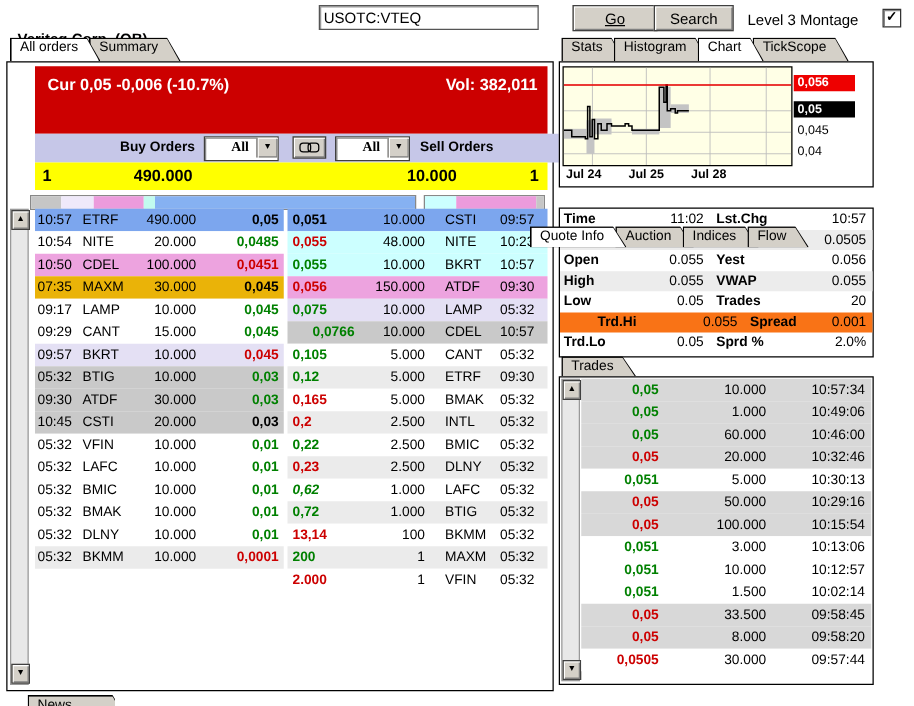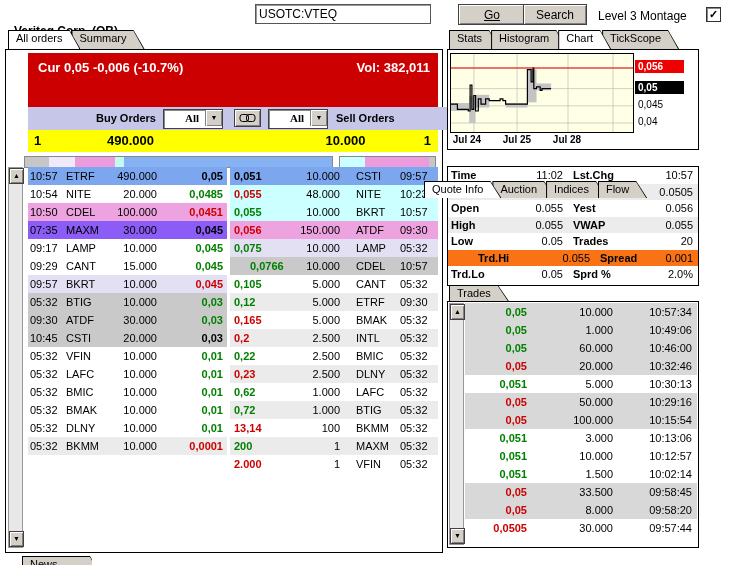--- a/index.html
+++ b/index.html
@@ -173,21 +173,21 @@
           <div class="bm">NITE</div>
           <div class="bs">20.000</div>
           <div class="bp" style="color: rgb(0, 128, 0);">0,0485</div>
         </div>
         <div class="brow" style="background: rgb(237, 163, 223);">
           <div class="bt">10:50</div>
           <div class="bm">CDEL</div>
           <div class="bs">100.000</div>
           <div class="bp" style="color: rgb(204, 0, 0);">0,0451</div>
         </div>
-        <div class="brow" style="background: #8b5cf6;">
+        <div class="brow" style="background: #eab308;">
           <div class="bt">07:35</div>
           <div class="bm">MAXM</div>
           <div class="bs">30.000</div>
           <div class="bp" style="color: rgb(0, 0, 0);">0,045</div>
         </div>
         <div class="brow" style="background: rgb(255, 255, 255);">
           <div class="bt">09:17</div>
           <div class="bm">LAMP</div>
           <div class="bs">10.000</div>
           <div class="bp" style="color: rgb(0, 128, 0);">0,045</div>
@@ -326,21 +326,21 @@
           <div class="am">BMIC</div>
           <div class="at">05:32</div>
         </div>
         <div class="brow" style="background: rgb(235, 235, 235);">
           <div class="ap" style="color: rgb(204, 0, 0);">0,23</div>
           <div class="as">2.500</div>
           <div class="am">DLNY</div>
           <div class="at">05:32</div>
         </div>
         <div class="brow" style="background: rgb(255, 255, 255);">
-          <div class="ap" style="color: rgb(0, 128, 0);">0,62</div>
+          <div class="ap" style="color: rgb(0, 128, 0); font-style: italic;">0,62</div>
           <div class="as">1.000</div>
           <div class="am">LAFC</div>
           <div class="at">05:32</div>
         </div>
         <div class="brow" style="background: rgb(235, 235, 235);">
           <div class="ap" style="color: rgb(0, 128, 0);">0,72</div>
           <div class="as">1.000</div>
           <div class="am">BTIG</div>
           <div class="at">05:32</div>
         </div>

